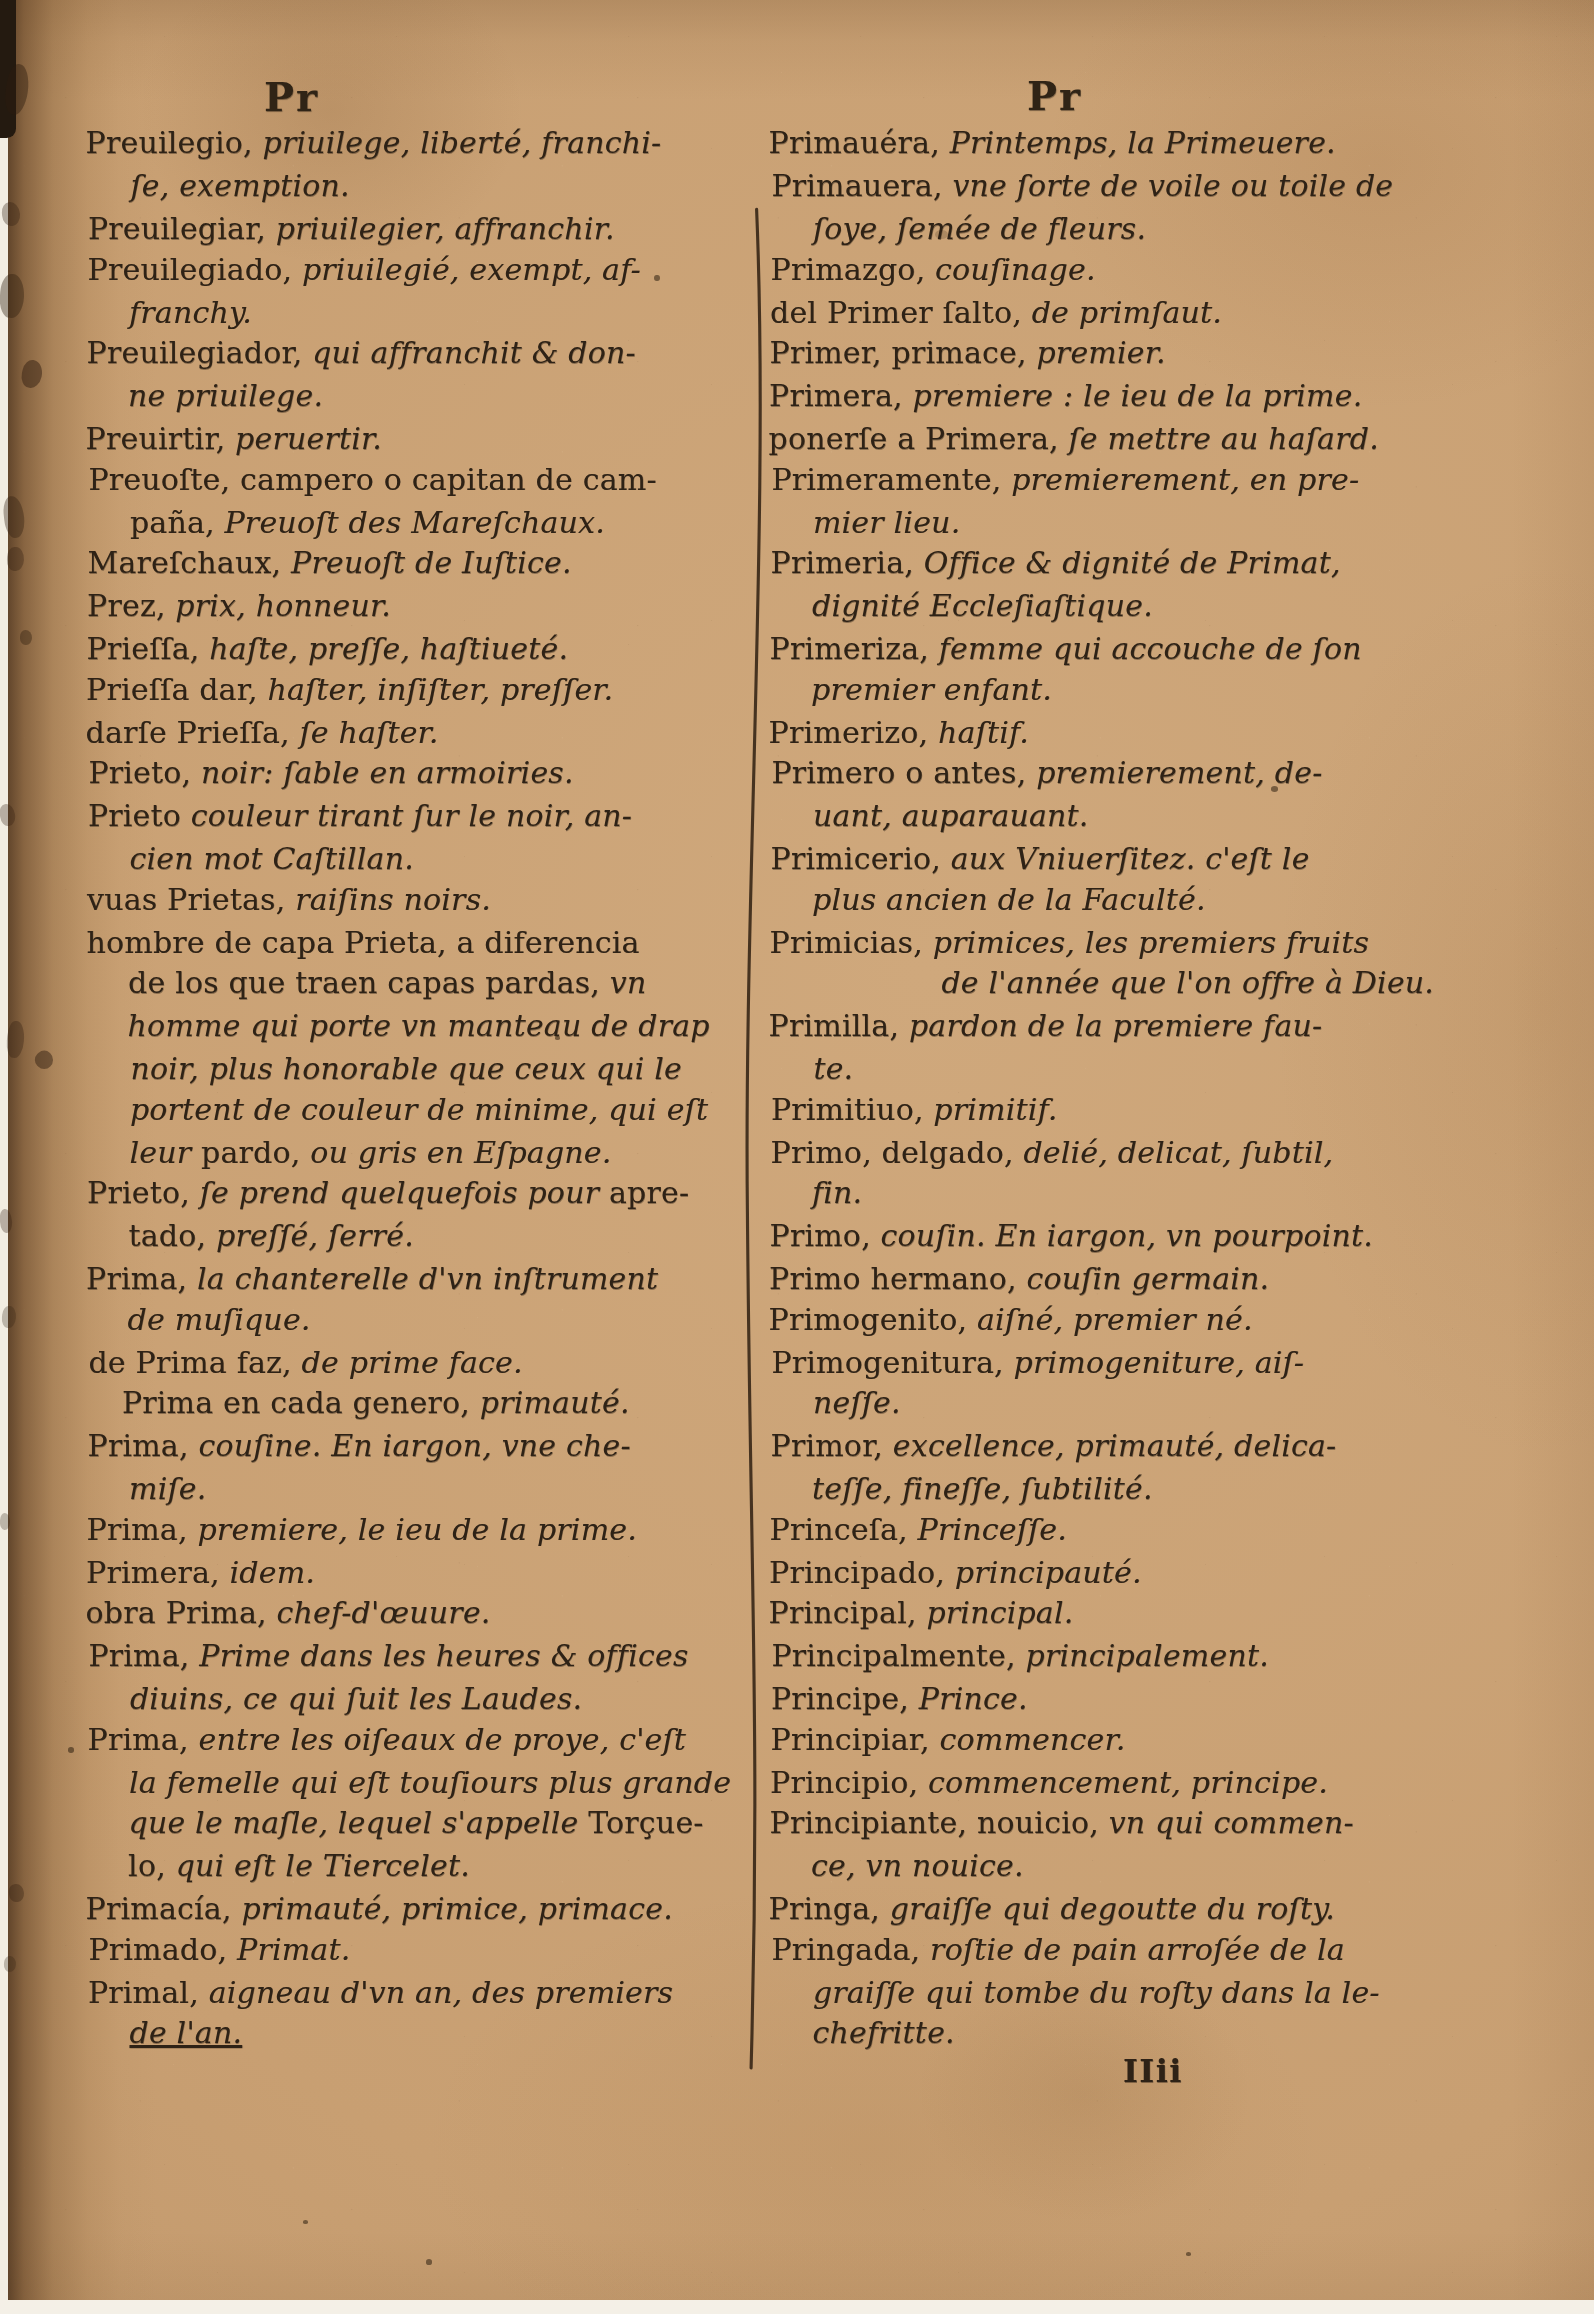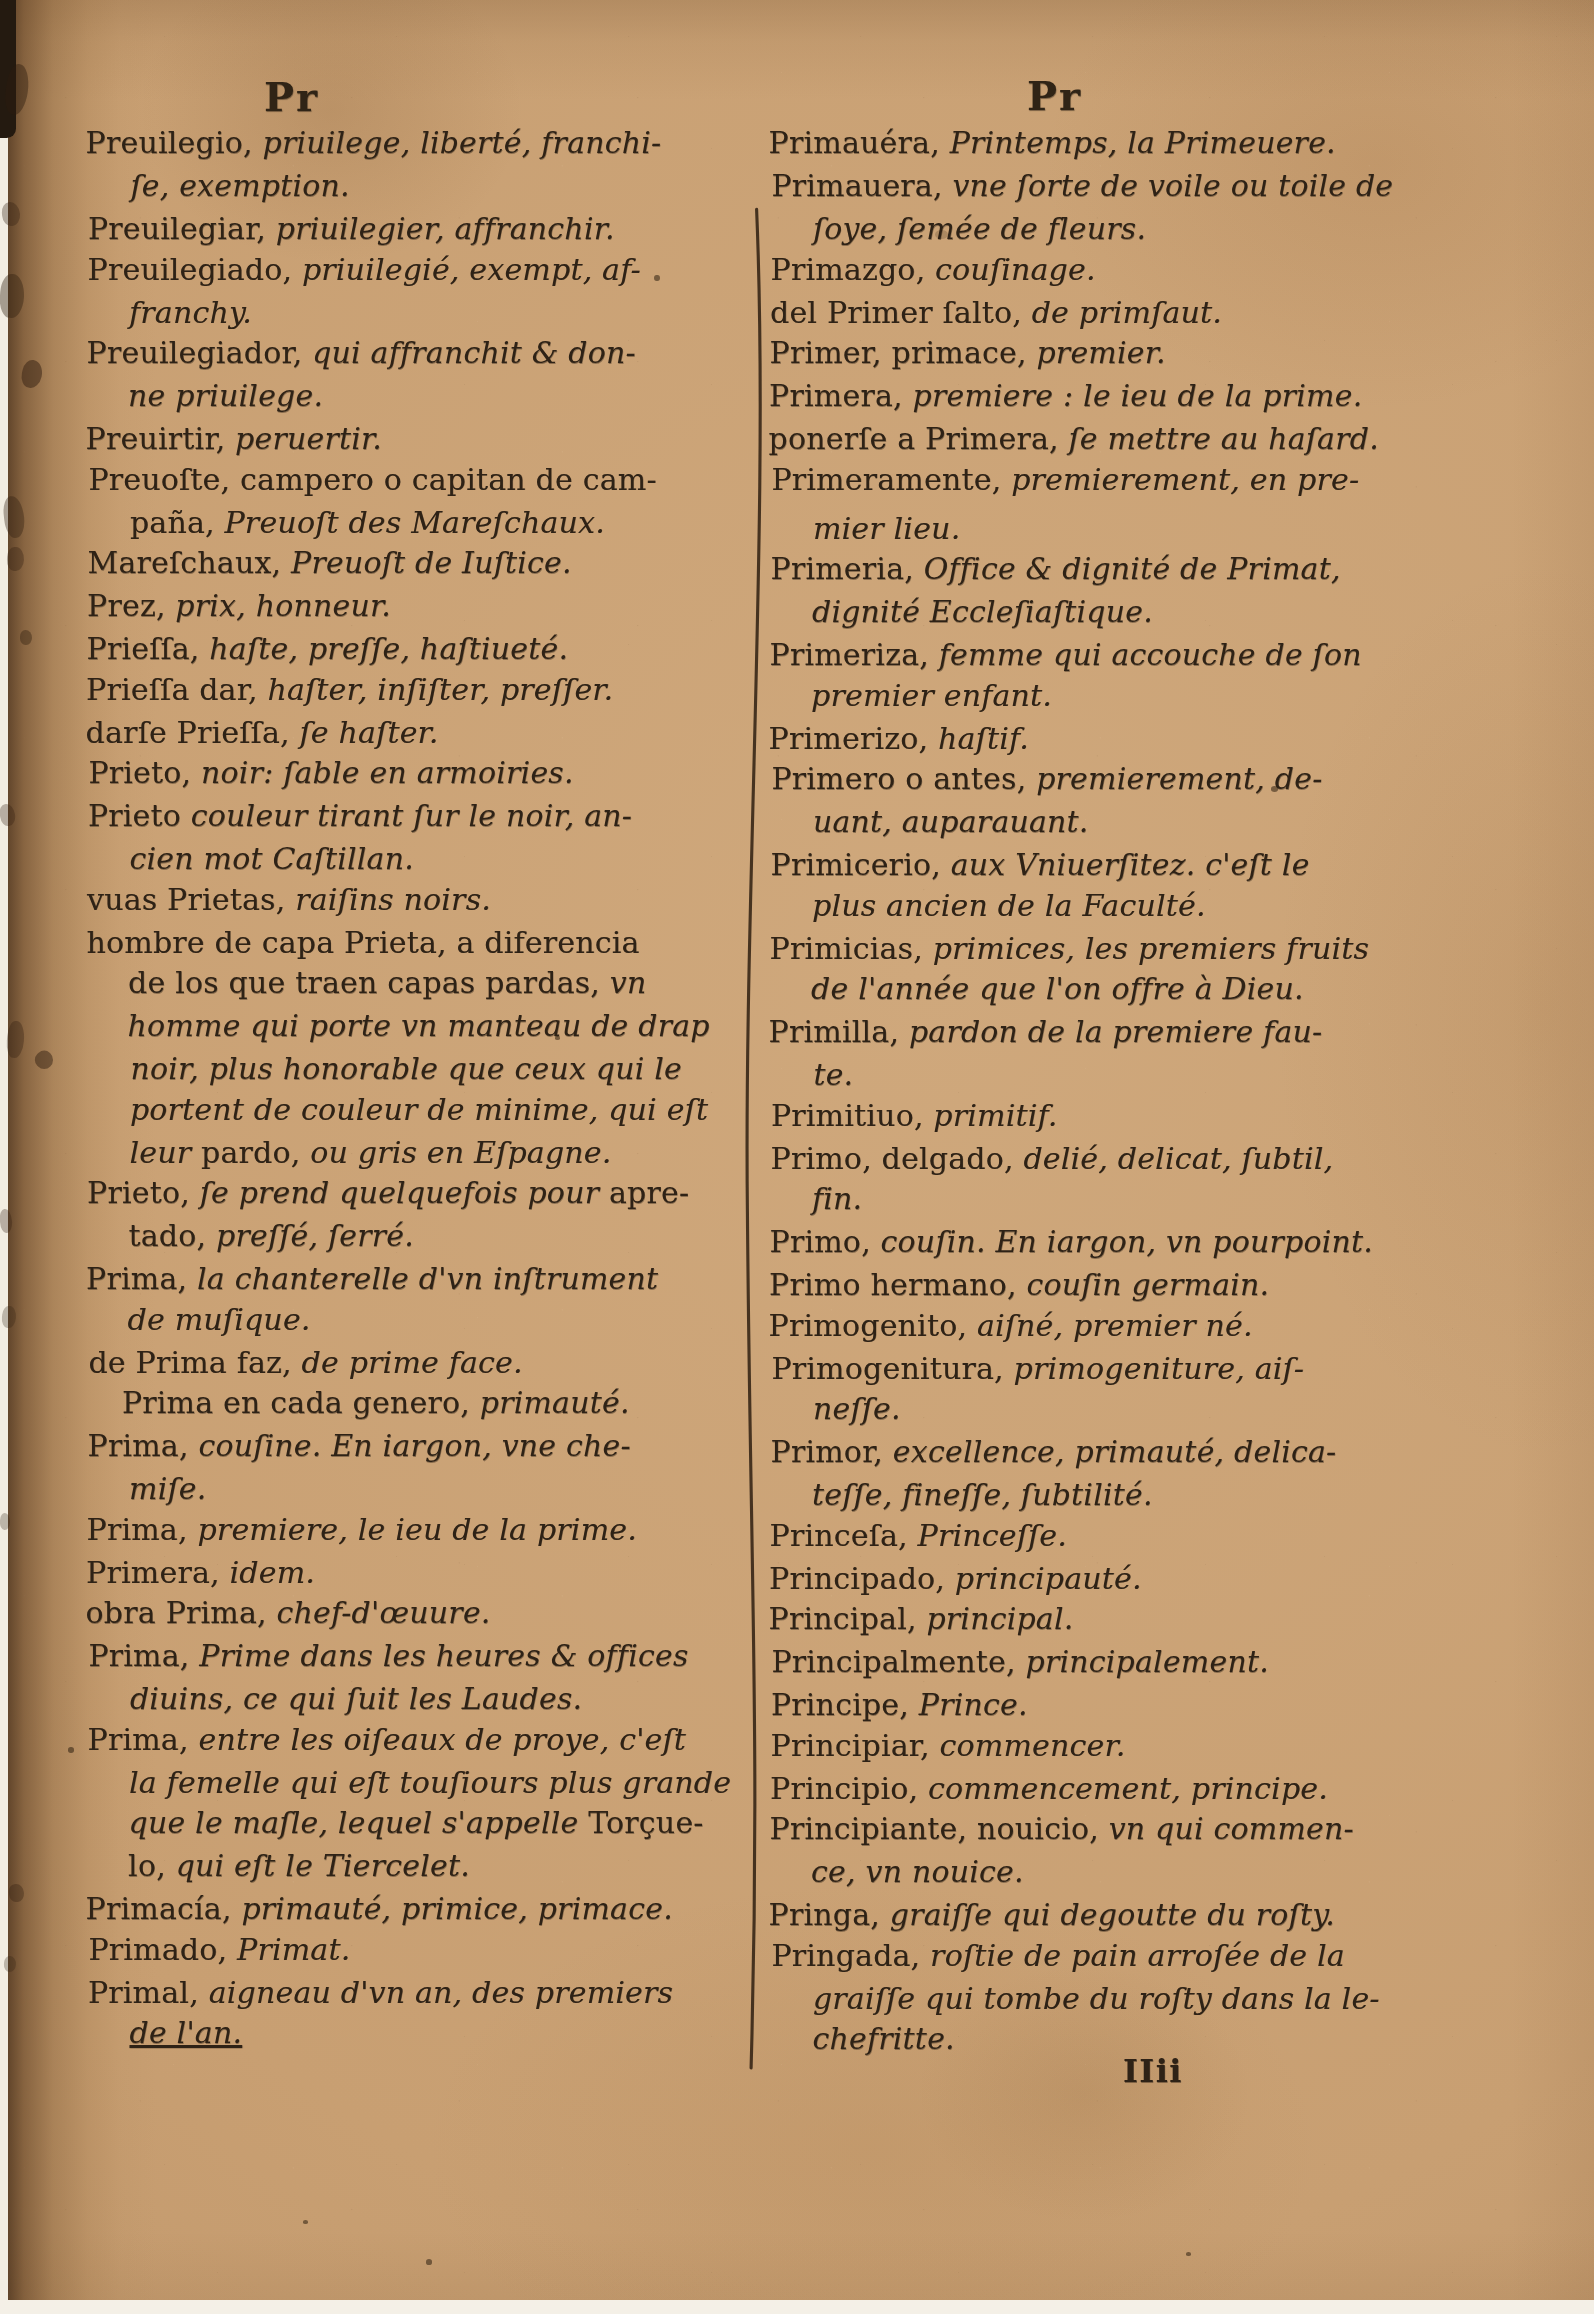--- a/index.html
+++ b/index.html
@@ -142,32 +142,32 @@
     <div id="col-right" class="column right">
         <div class="line" style="transform: translate(-1.4px, -1px);"><span class="ro">Primauéra, </span><span class="it">Printemps, la Primeuere.</span></div>
         <div class="line" style="transform: translate(1.4px, 0px);"><span class="ro">Primauera, </span><span class="it">vne ſorte de voile ou toile de</span></div>
         <div class="line ind" style="transform: translate(0.9px, 1px);"><span class="it">ſoye, ſemée de fleurs.</span></div>
         <div class="line" style="transform: translate(0.5px, -0.5px);"><span class="ro">Primazgo, </span><span class="it">couſinage.</span></div>
         <div class="line" style="transform: translate(0px, 0.5px);"><span class="ro">del Primer ſalto, </span><span class="it">de primſaut.</span></div>
         <div class="line" style="transform: translate(-0.5px, -1px);"><span class="ro">Primer, primace, </span><span class="it">premier.</span></div>
         <div class="line" style="transform: translate(-0.9px, 0px);"><span class="ro">Primera, </span><span class="it">premiere : le ieu de la prime.</span></div>
         <div class="line" style="transform: translate(-1.4px, 1px);"><span class="ro">ponerſe a Primera, </span><span class="it">ſe mettre au haſard.</span></div>
         <div class="line" style="transform: translate(1.4px, -0.5px);"><span class="ro">Primeramente, </span><span class="it">premierement, en pre-</span></div>
-        <div class="line ind" style="transform: translate(0.9px, 0.5px); margin-top: 6px;"><span class="it">mier lieu.</span></div>
+        <div class="line ind" style="transform: translate(0.9px, 0.5px);"><span class="it">mier lieu.</span></div>
         <div class="line" style="transform: translate(0.5px, -1px);"><span class="ro">Primeria, </span><span class="it">Office &amp; dignité de Primat,</span></div>
         <div class="line ind" style="transform: translate(0px, 0px);"><span class="it">dignité Eccleſiaſtique.</span></div>
         <div class="line" style="transform: translate(-0.5px, 1px);"><span class="ro">Primeriza, </span><span class="it">femme qui accouche de ſon</span></div>
         <div class="line ind" style="transform: translate(-0.9px, -0.5px);"><span class="it">premier enfant.</span></div>
         <div class="line" style="transform: translate(-1.4px, 0.5px);"><span class="ro">Primerizo, </span><span class="it">haſtif.</span></div>
         <div class="line" style="transform: translate(1.4px, -1px);"><span class="ro">Primero o antes, </span><span class="it">premierement, de-</span></div>
         <div class="line ind" style="transform: translate(0.9px, 0px);"><span class="it">uant, auparauant.</span></div>
         <div class="line" style="transform: translate(0.5px, 1px);"><span class="ro">Primicerio, </span><span class="it">aux Vniuerſitez. c'eſt le</span></div>
         <div class="line ind" style="transform: translate(0px, -0.5px);"><span class="it">plus ancien de la Faculté.</span></div>
         <div class="line" style="transform: translate(-0.5px, 0.5px);"><span class="ro">Primicias, </span><span class="it">primices, les premiers fruits</span></div>
-        <div class="line ind" style="transform: translate(-0.9px, -1px);"><span class="it">de l'année que l'on offre à Dieu.</span></div>
+        <div class="line ind" style="transform: translate(-0.9px, -1px); text-align: right;"><span class="it">de l'année que l'on offre à Dieu.</span></div>
         <div class="line" style="transform: translate(-1.4px, 0px);"><span class="ro">Primilla, </span><span class="it">pardon de la premiere fau-</span></div>
         <div class="line ind" style="transform: translate(1.4px, 1px);"><span class="it">te.</span></div>
         <div class="line" style="transform: translate(0.9px, -0.5px);"><span class="ro">Primitiuo, </span><span class="it">primitif.</span></div>
         <div class="line" style="transform: translate(0.5px, 0.5px);"><span class="ro">Primo, delgado, </span><span class="it">delié, delicat, ſubtil,</span></div>
         <div class="line ind" style="transform: translate(0px, -1px);"><span class="it">fin.</span></div>
         <div class="line" style="transform: translate(-0.5px, 0px);"><span class="ro">Primo, </span><span class="it">couſin. En iargon, vn pourpoint.</span></div>
         <div class="line" style="transform: translate(-0.9px, 1px);"><span class="ro">Primo hermano, </span><span class="it">couſin germain.</span></div>
         <div class="line" style="transform: translate(-1.4px, -0.5px);"><span class="ro">Primogenito, </span><span class="it">aiſné, premier né.</span></div>
         <div class="line" style="transform: translate(1.4px, 0.5px);"><span class="ro">Primogenitura, </span><span class="it">primogeniture, aiſ-</span></div>
         <div class="line ind" style="transform: translate(0.9px, -1px);"><span class="it">neſſe.</span></div>

